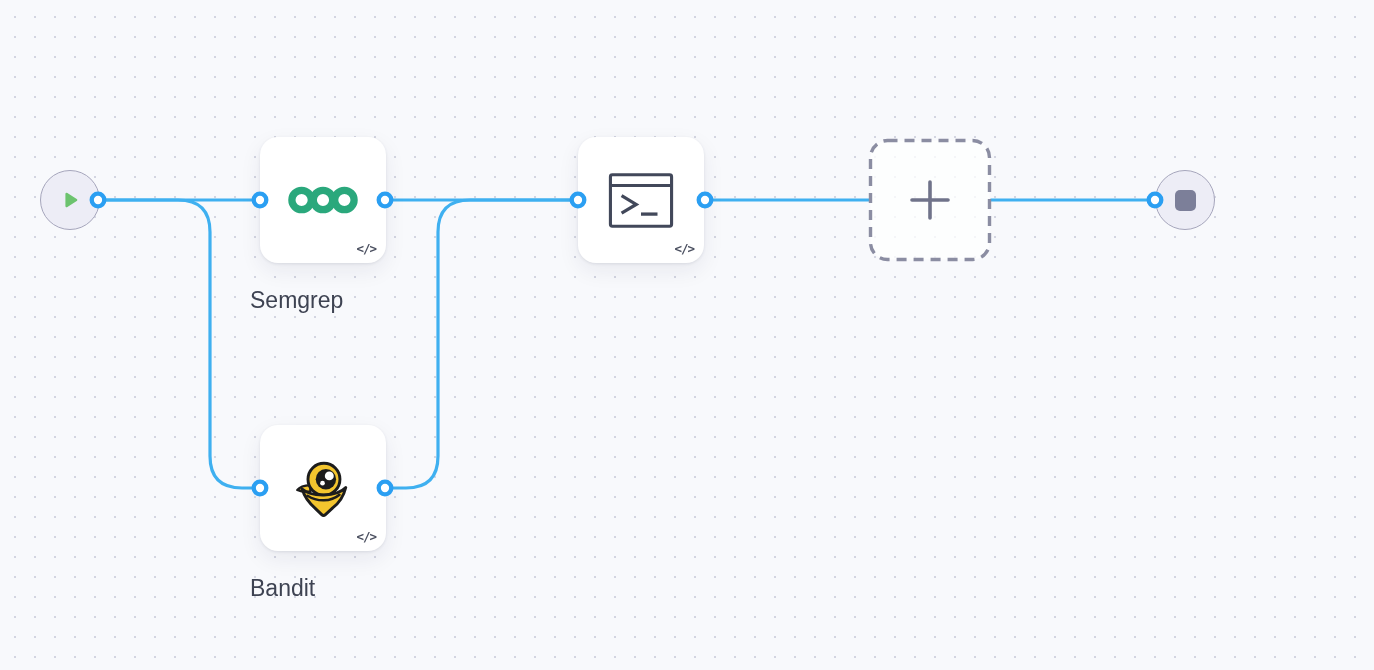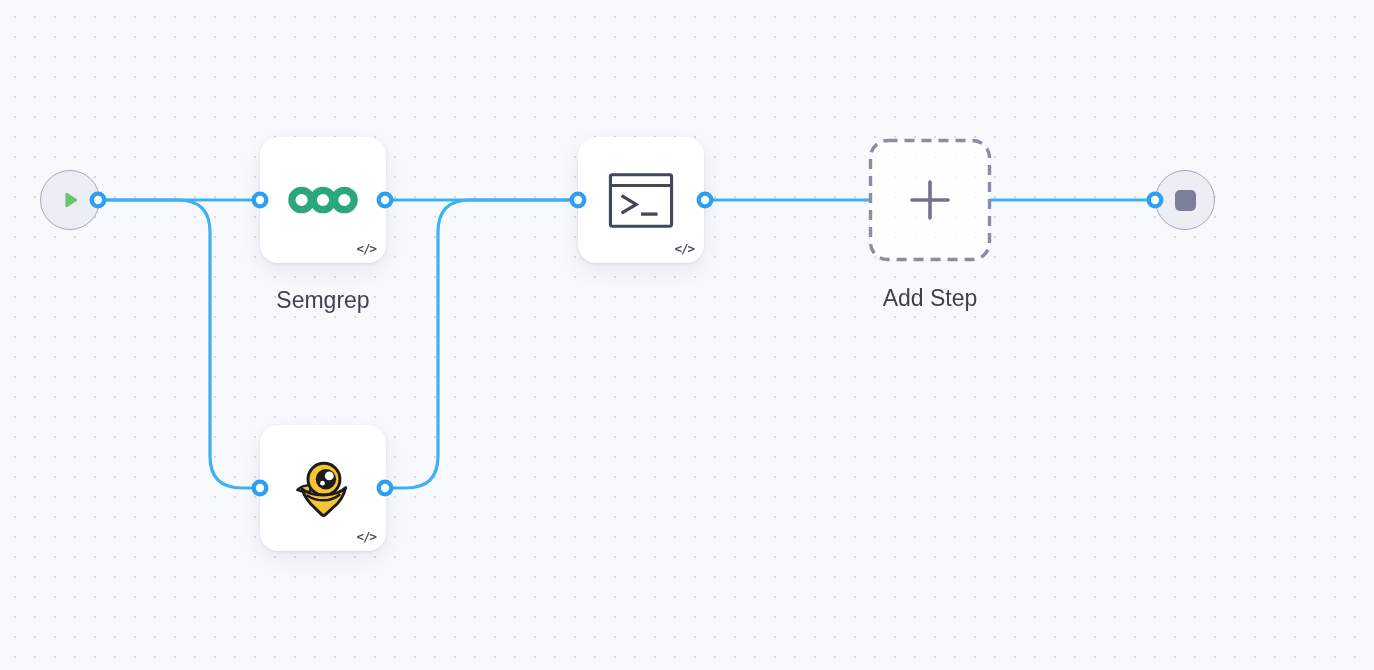--- a/index.html
+++ b/index.html
@@ -49,21 +49,21 @@
     font-family: "DejaVu Sans Mono", monospace;
     font-size: 12.5px; font-weight: 700; color: #4b5060; letter-spacing: -1px;
   }
 
   .add-step-node { left: 868px; top: 138px; width: 124px; height: 124px; }
   .add-step-node svg { display: block; }
 
   .node-label {
     position: absolute; z-index: 2;
     font-size: 23px; font-weight: 500; color: #3e4352;
-    text-align: center; white-space: nowrap;
+    text-align: left; white-space: nowrap;
   }
   .semgrep-label { left: 250px; top: 287px; width: 146px; }
   .bandit-label  { left: 250px; top: 575px; width: 146px; }
   .export-label  { left: 558px; top: 287px; width: 166px; }
   .addstep-label { left: 850px; top: 285px; width: 160px; }
 </style>
 </head>
 <body>
 
 <div class="canvas">
@@ -124,21 +124,21 @@
         <line x1="44" y1="62" x2="80" y2="62" stroke="#70738a" stroke-width="3.6" stroke-linecap="round"></line>
       </g>
     </svg>
   </div>
 
   <div class="node terminal-node end-node">
     <div class="stop-square"></div>
   </div>
 
   <div class="node-label semgrep-label">Semgrep</div>
-  <div class="node-label addstep-label">Add Step</div>
+  <div class="node-label bandit-label">Bandit</div>
 
   <svg class="layer" id="ports-layer">
     <circle class="port" cx="98" cy="200" r="6.3"></circle>
     <circle class="port" cx="260" cy="200" r="6.3"></circle>
     <circle class="port" cx="385" cy="200" r="6.3"></circle>
     <circle class="port" cx="260" cy="488" r="6.3"></circle>
     <circle class="port" cx="385" cy="488" r="6.3"></circle>
     <circle class="port" cx="578" cy="200" r="6.3"></circle>
     <circle class="port" cx="705" cy="200" r="6.3"></circle>
     <circle class="port" cx="1155" cy="200" r="6.3"></circle>

